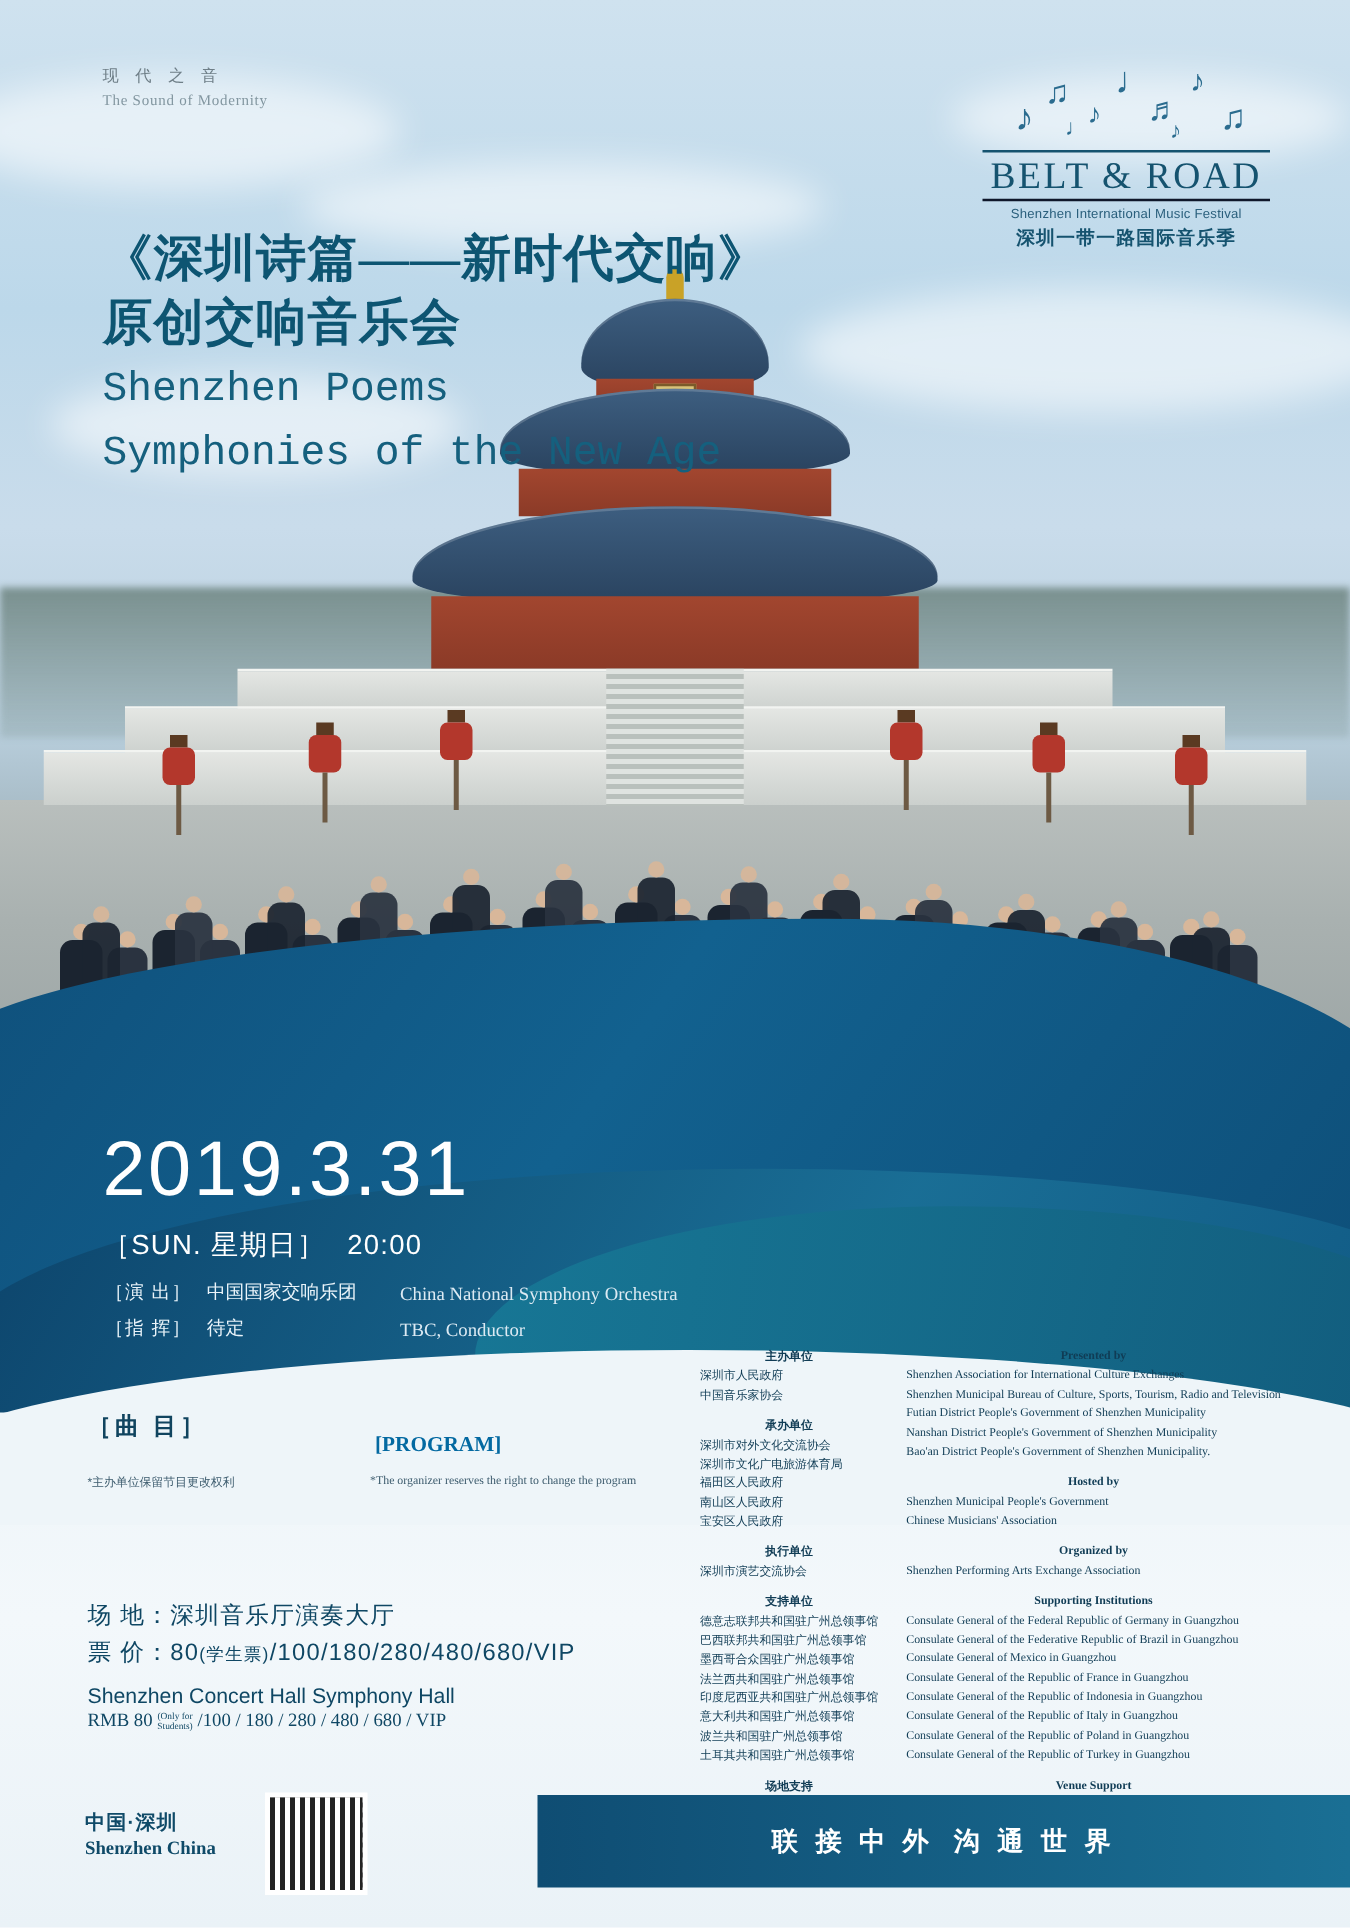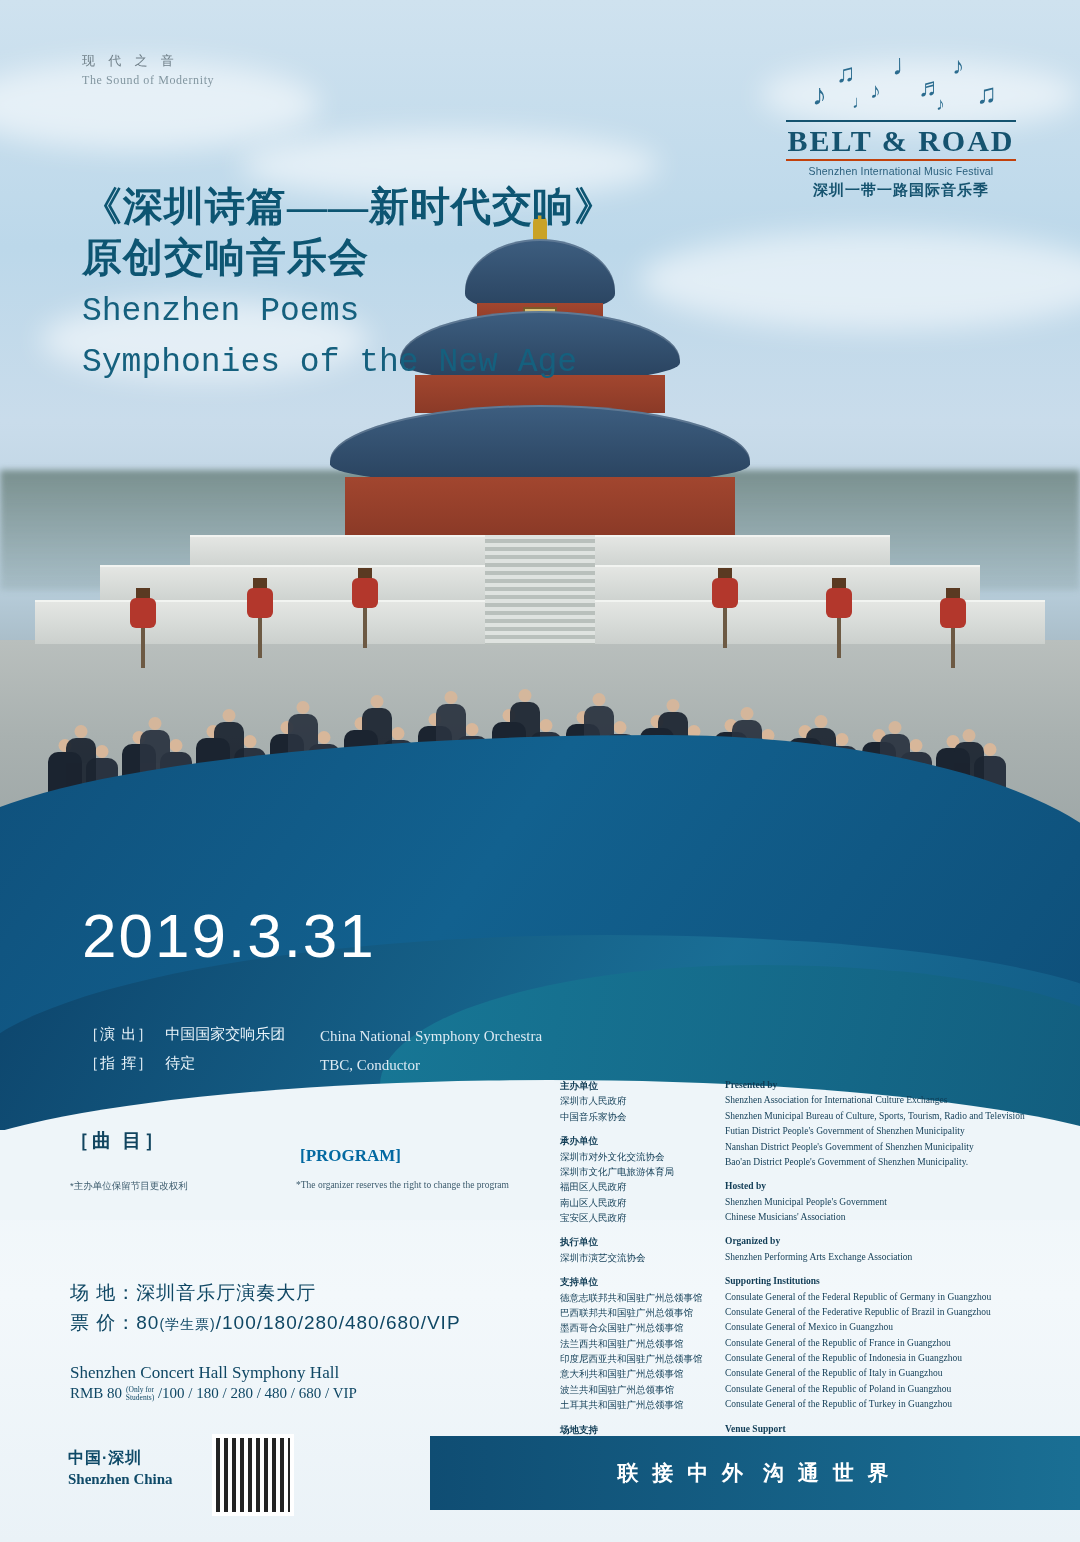--- a/index.html
+++ b/index.html
@@ -131,22 +131,22 @@
   
   .brand { position: absolute; left: 82px; top: 52px; }
   .brand .cn { font-family: "Liberation Serif", serif; font-size: 13px; letter-spacing: 5px; color: #6f7f88; }
   .brand .en { font-family: "Liberation Serif", serif; font-size: 12px; letter-spacing: .6px; color: #8296a0; margin-top: 3px; }
 
   .logo { position: absolute; right: 64px; top: 34px; width: 230px; text-align: center; }
   .notes { position: relative; height: 86px; }
   .note { position: absolute; color: #2b6c8f; }
   .logo .belt {
     font-family: "Liberation Serif", serif;
-    font-size: 30px; letter-spacing: 2px; color: #15536f; font-weight: bold;
-    border-top: 2px solid #15536f; border-bottom: 2px solid #c2410c;
+    font-size: 30px; letter-spacing: 2px; color: #15536f; font-weight: normal;
+    border-top: 2px solid #15536f; border-bottom: 2px solid #0f172a;
     padding: 3px 0 2px; line-height: 1.05;
   }
   .logo .sub { font-size: 10.5px; color: #2a5f7c; margin-top: 4px; letter-spacing: .2px; }
   .logo .cnline { font-size: 15px; color: #15536f; margin-top: 4px; letter-spacing: 1px; font-weight: bold; }
 
   .title { position: absolute; left: 82px; top: 182px; }
   .title .t-cn1 {
     font-family: "Liberation Serif", serif;
     font-size: 40px; font-weight: bold; color: #0d5572; letter-spacing: 1px; line-height: 1.25;
   }
@@ -172,27 +172,27 @@
 
   .program { position: absolute; left: 70px; top: 1128px; }
   .program .p-cn { font-size: 19px; color: #10445f; letter-spacing: 3px; font-weight: bold; }
   .program .p-en { position: absolute; left: 230px; top: 18px; font-family: "Liberation Serif", serif; font-size: 17px; color: #0369a1; font-weight: bold; }
   .program .note-cn { position: absolute; left: 0; top: 52px; font-size: 9.5px; color: #3c5b6d; white-space: nowrap; }
   .program .note-en { position: absolute; left: 226px; top: 52px; font-size: 9.5px; color: #3c5b6d; font-family: "Liberation Serif", serif; white-space: nowrap; }
 
   .venue { position: absolute; left: 70px; top: 1278px; color: #0f4764; }
   .venue .v1 { font-size: 19px; letter-spacing: 1px; line-height: 1.6; }
   .venue .v2 { font-size: 19px; letter-spacing: 1px; line-height: 1.6; }
-  .venue .v3 { font-family: Liberation Serif, serif; font-size: 17px; margin-top: 24px; }
+  .venue .v3 { font-family: Liberation Sans, sans-serif; font-size: 17px; margin-top: 8px; }
   .venue .v4 { font-family: "Liberation Serif", serif; font-size: 15px; margin-top: 2px; }
   .venue .tiny { font-size: 7.5px; line-height: 1.05; display: inline-block; vertical-align: middle; text-align: center; }
 
   .credits-cn { position: absolute; left: 560px; top: 1078px; font-size: 9.5px; color: #103c55; line-height: 1.62; }
   .credits-en { position: absolute; left: 725px; top: 1078px; font-size: 9.5px; color: #103c55; line-height: 1.62; font-family: "Liberation Serif", serif; }
-  .credits-cn .h, .credits-en .h { font-weight: bold; }
+  .credits-cn .h, .credits-en .h { font-weight: bold; text-align: center; }
   .credits-cn .grp, .credits-en .grp { margin-bottom: 9px; }
 
   .footer-left { position: absolute; left: 68px; top: 1448px; color: #0f4a68; }
   .footer-left .f1 { font-size: 16px; letter-spacing: 1px; font-weight: bold; }
   .footer-left .f2 { font-family: "Liberation Serif", serif; font-size: 15px; font-weight: bold; margin-top: 2px; }
 
   .qr { position: absolute; left: 212px; top: 1434px; width: 82px; height: 82px; background: #fff; padding: 4px; }
   .qr .grid { width: 100%; height: 100%; background-image:
       repeating-linear-gradient(90deg, #111 0 4px, #fff 4px 8px),
       repeating-linear-gradient(0deg, #111 0 4px, transparent 4px 8px);
@@ -345,20 +345,24 @@
 
   <div class="title">
     <div class="t-cn1">《深圳诗篇——新时代交响》</div>
     <div class="t-cn2">原创交响音乐会</div>
     <div class="t-en">Shenzhen Poems</div>
     <div class="t-en">Symphonies of the New Age</div>
   </div>
 
   <div class="dateblock">
     <div class="big">2019.3.31</div>
+    <div class="row2">
+      <span class="bk">［SUN. 星期日］</span>
+      <span style="margin-left:10px;">20:00</span>
+    </div>
   </div>
 
   <div class="meta">
     <div>
       <span class="lbl">［演 出］</span>
       <span style="margin-left:8px;">中国国家交响乐团</span>
     </div>
     <div>
       <span class="lbl">［指 挥］</span>
       <span style="margin-left:8px;">待定</span>

